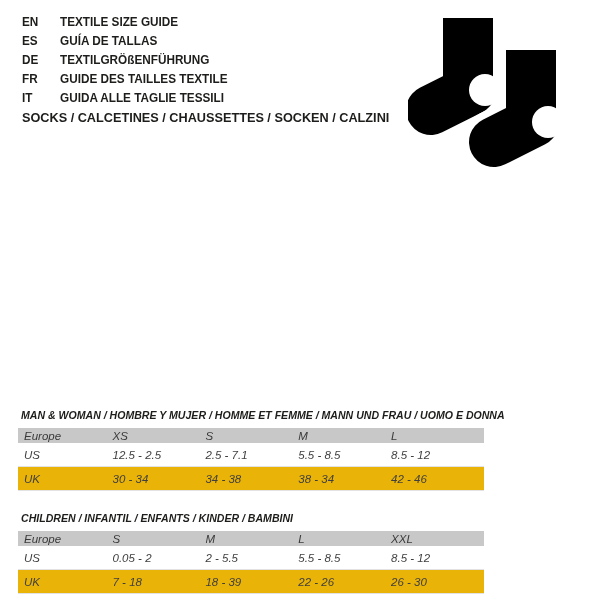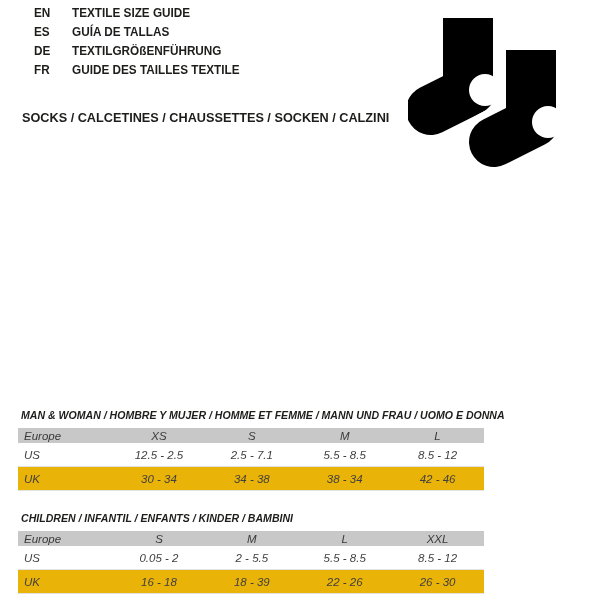--- a/index.html
+++ b/index.html
@@ -1,41 +1,41 @@
 <!DOCTYPE html>
 <html><head>
 <meta charset="utf-8">
 <style>
   html,body{margin:0;padding:0;}
   body{width:600px;height:600px;background:#ffffff;overflow:hidden;
        font-family:"Liberation Sans",sans-serif;color:#1d1d1b;}
   .canvas{position:relative;width:600px;height:600px;background:#fff;}
 
   
-  .lang-block{position:absolute;left:22px;top:4px;margin-left:12px;}
+  .lang-block{position:absolute;left:22px;top:13px;}
   .lang-row{display:flex;height:19px;line-height:19px;}
   .lang-code{width:38px;font-weight:700;font-size:12.5px;display:inline-block;
              transform:scaleX(.94);transform-origin:left center;white-space:nowrap;}
   .lang-label{font-weight:700;font-size:12.5px;display:inline-block;
               transform:scaleX(.94);transform-origin:left center;white-space:nowrap;}
 
   
   .category{position:absolute;left:22px;top:110px;font-weight:700;font-size:13.5px;
             transform:scaleX(.94);transform-origin:left center;white-space:nowrap;}
 
   
   .socks{position:absolute;left:408px;top:10px;width:162px;height:170px;}
 
   
   .table-block{position:absolute;left:18px;width:466px;font-style:italic;}
   .tbl-title{font-weight:700;font-size:11px;line-height:12px;margin:0 0 7px 3px;
              transform:scaleX(.96);transform-origin:left center;white-space:nowrap;color:#1d1d1b;}
   table.sizes{width:100%;border-collapse:collapse;table-layout:fixed;
               font-size:11.5px;color:#3f3f3f;}
-  table.sizes th,table.sizes td{font-weight:400;padding:0;text-align:center;height:16px;}
+  table.sizes th,table.sizes td{font-weight:400;padding:0;text-align:left;height:16px;}
   table.sizes th:first-child,table.sizes td:first-child{text-align:left;padding-left:6px;width:19%;}
   table.sizes thead tr{background:#c8c8c8;}
   table.sizes thead th{height:15px;color:#3a3a3a;}
   table.sizes tbody td{height:23px;}
   table.sizes tbody tr{border-bottom:1px solid #e2e2e2;}
   table.sizes tbody tr.stripe{background:#eab308;}
   #table-adults{top:409px;}
   #table-children{top:512px;}
 </style>
 </head>
@@ -52,20 +52,24 @@
       <span class="lang-code">ES</span>
       <span class="lang-label">GUÍA DE TALLAS</span>
     </div>
     <div class="lang-row">
       <span class="lang-code">DE</span>
       <span class="lang-label">TEXTILGRÖßENFÜHRUNG</span>
     </div>
     <div class="lang-row">
       <span class="lang-code">FR</span>
       <span class="lang-label">GUIDE DES TAILLES TEXTILE</span>
+    </div>
+    <div class="lang-row">
+      <span class="lang-code">IT</span>
+      <span class="lang-label">GUIDA ALLE TAGLIE TESSILI</span>
     </div>
   </div>
 
   <div class="category">SOCKS / CALCETINES / CHAUSSETTES / SOCKEN / CALZINI</div>
 
   <div class="socks">
     <svg width="162" height="170" viewBox="0 0 162 170" xmlns="http://www.w3.org/2000/svg">
       <defs>
         <g id="sockshape">
           <rect x="42" y="0" width="50" height="68"></rect>
@@ -132,21 +136,21 @@
       <tbody>
         <tr>
           <td>US</td>
           <td>0.05 - 2</td>
           <td>2 - 5.5</td>
           <td>5.5 - 8.5</td>
           <td>8.5 - 12</td>
         </tr>
         <tr class="stripe">
           <td>UK</td>
-          <td>16 - 18</td>
+          <td>7 - 18</td>
           <td>18 - 39</td>
           <td>22 - 26</td>
           <td>26 - 30</td>
         </tr>
       </tbody>
     </table>
   </section>
 
 </div>
 

